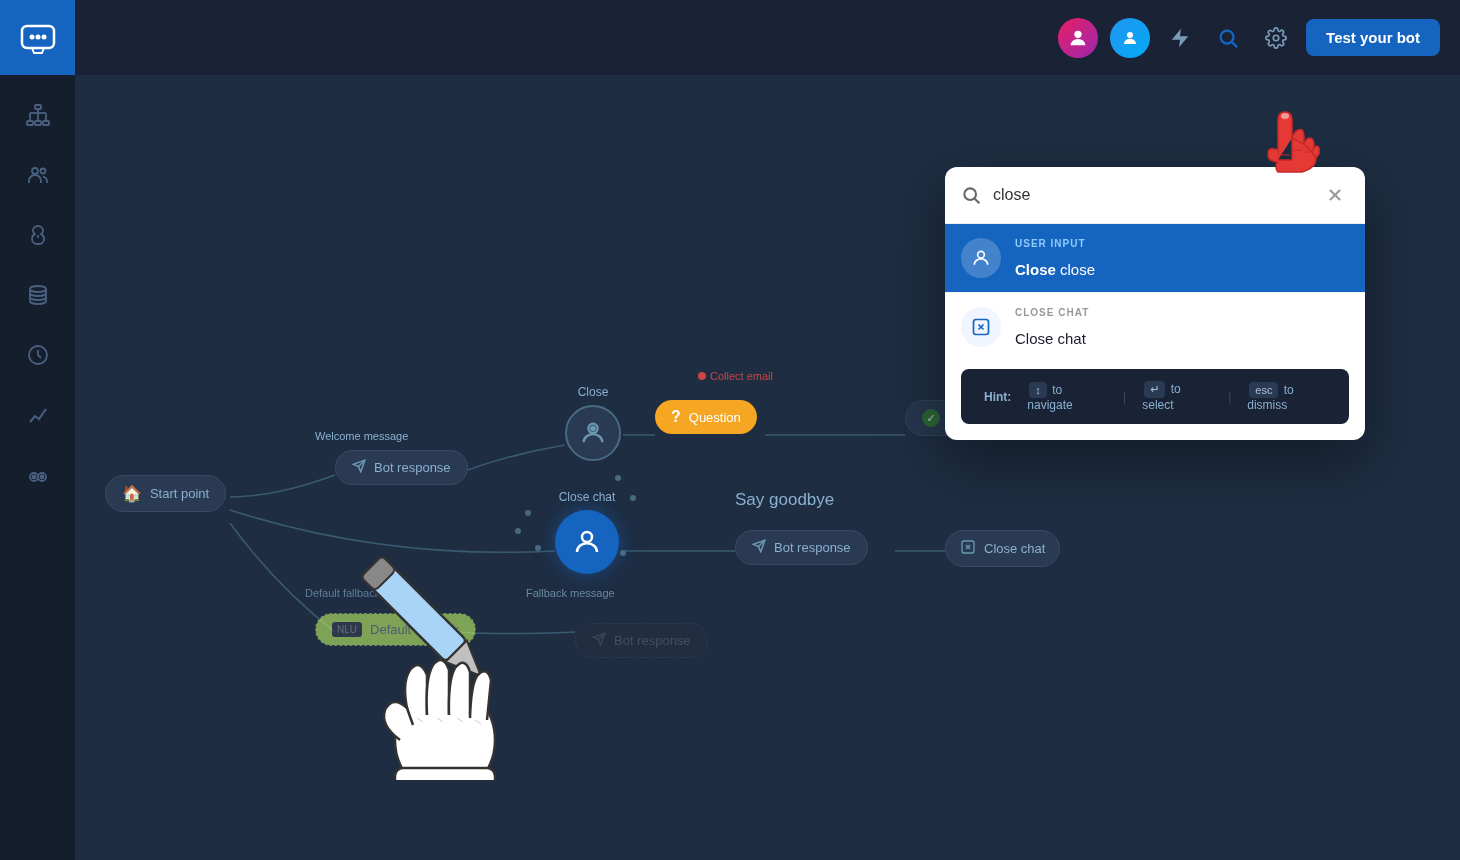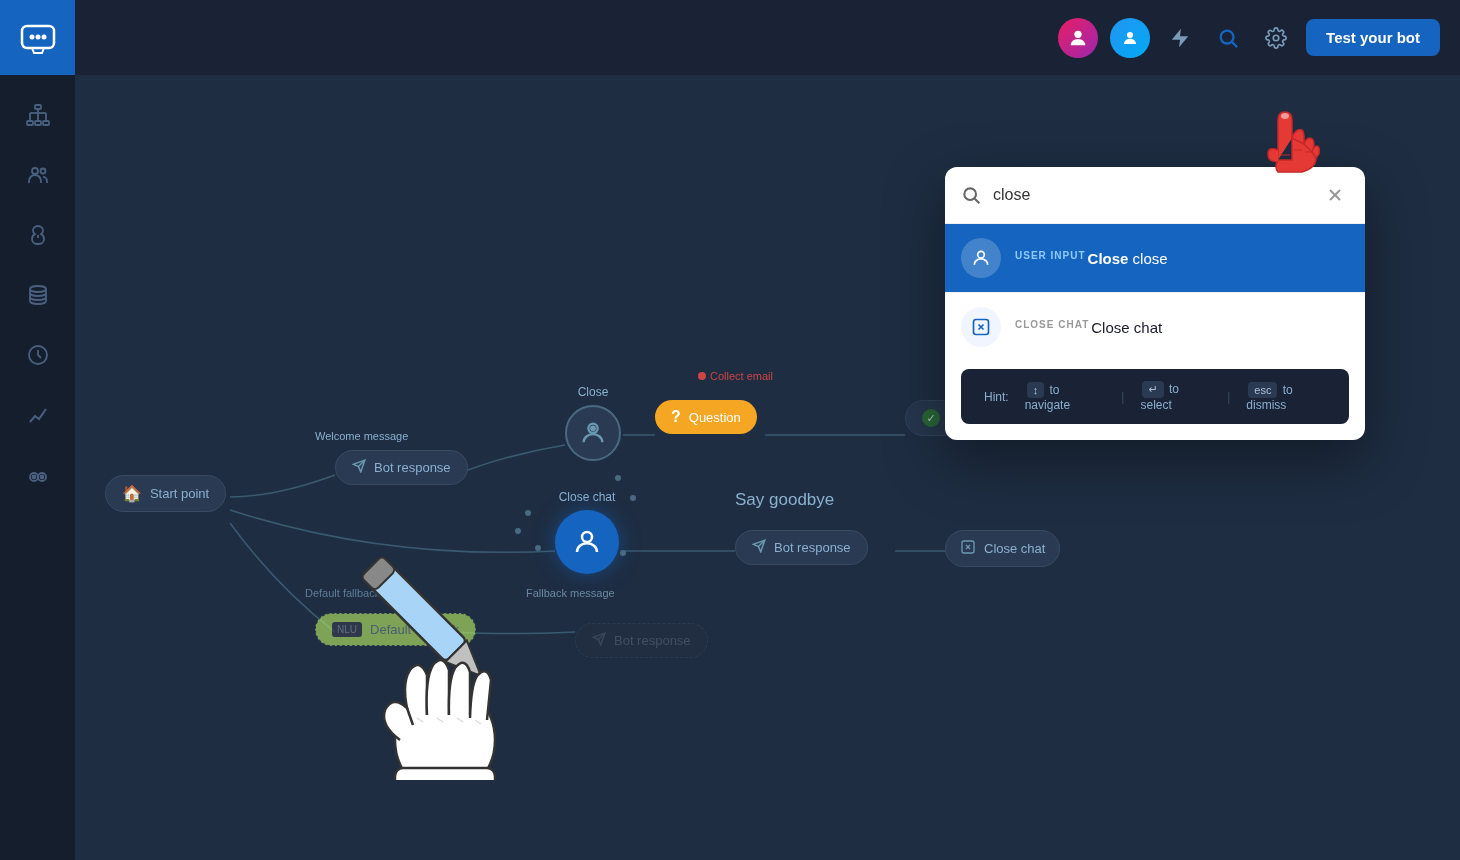--- a/index.html
+++ b/index.html
@@ -155,21 +155,21 @@
     .search-result.active .result-title { color: white; }
     .search-result.active .result-title em { color: white; font-style: normal; font-weight: 700; }
     .result-icon-wrap {
       width: 40px; height: 40px; border-radius: 50%;
       background: rgba(255,255,255,0.2); display: flex; align-items: center; justify-content: center;
       flex-shrink: 0;
     }
     .search-result:not(.active) .result-icon-wrap { background: #f0f5ff; }
     .result-icon-wrap svg { width: 20px; height: 20px; color: #1565c0; }
     .search-result.active .result-icon-wrap svg { color: white; }
-    .result-text { display: flex; flex-direction: row; gap: 2px; }
+    .result-text { display: flex; flex-direction: column; gap: 12px; }
     .result-category { font-size: 10px; font-weight: 700; letter-spacing: 1px; color: #999; text-transform: uppercase; }
     .result-title { font-size: 15px; color: #1a1a2e; font-weight: 500; }
     .result-title em { color: #1565c0; font-style: normal; }
     .result-divider { border: none; border-top: 1px solid #f0f0f0; margin: 0; }
 
     
     .hint-bar {
       background: #1a2235; color: #8ab0d0; padding: 12px 16px;
       display: flex; align-items: center; gap: 16px; font-size: 12px;
       border-radius: 0 0 8px 8px; margin: 0 8px 8px;
@@ -548,21 +548,21 @@
       <div class="result-text">
         <div class="result-category">CLOSE CHAT</div>
         <div class="result-title">
           <span>Close chat</span>
         </div>
       </div>
     </div>
 
     <div style="padding: 8px;">
       <div class="hint-bar">
-        <span style="font-weight:400;padding-left:7px;">Hint:</span>
+        <span style="font-weight:700;padding-left:7px;">Hint:</span>
         <span>
           <span class="hint-key">↕</span>
           <span>to navigate</span>
         </span>
         <span class="hint-divider">|</span>
         <span>
           <span class="hint-key">↵</span>
           <span>to select</span>
         </span>
         <span class="hint-divider">|</span>

